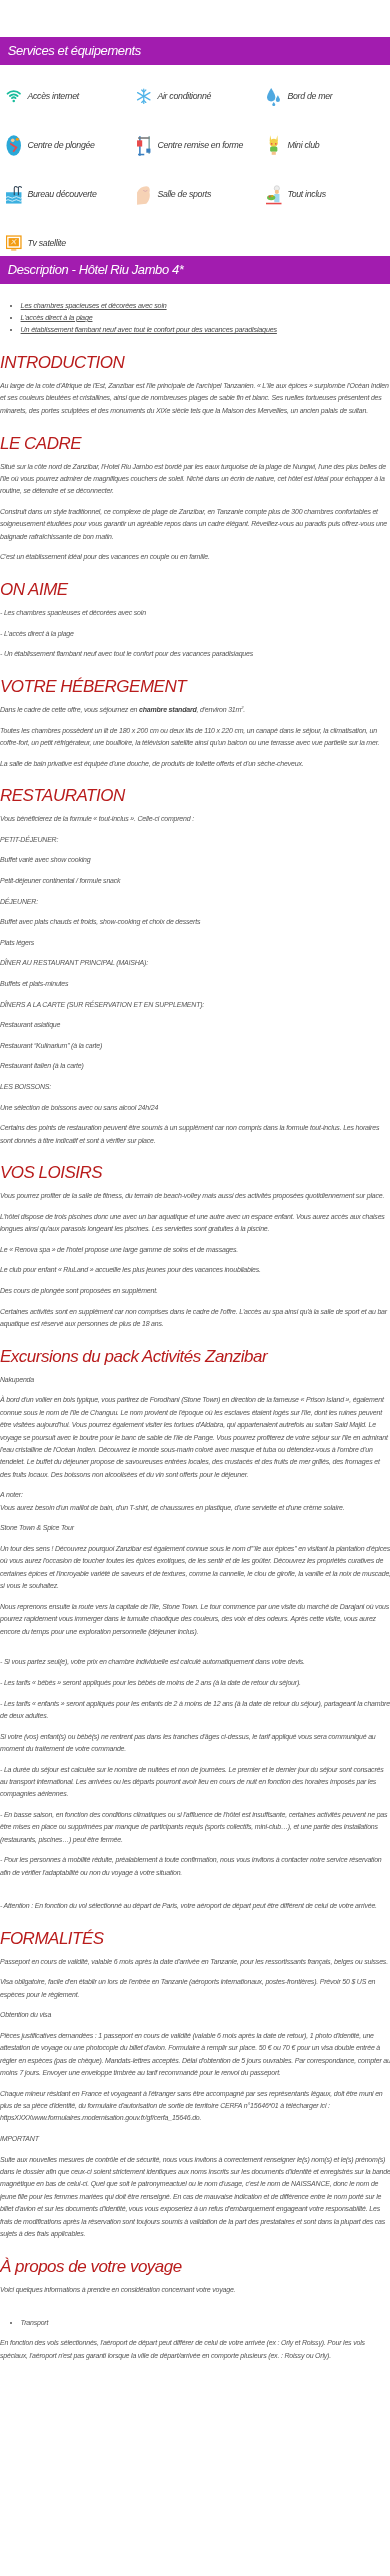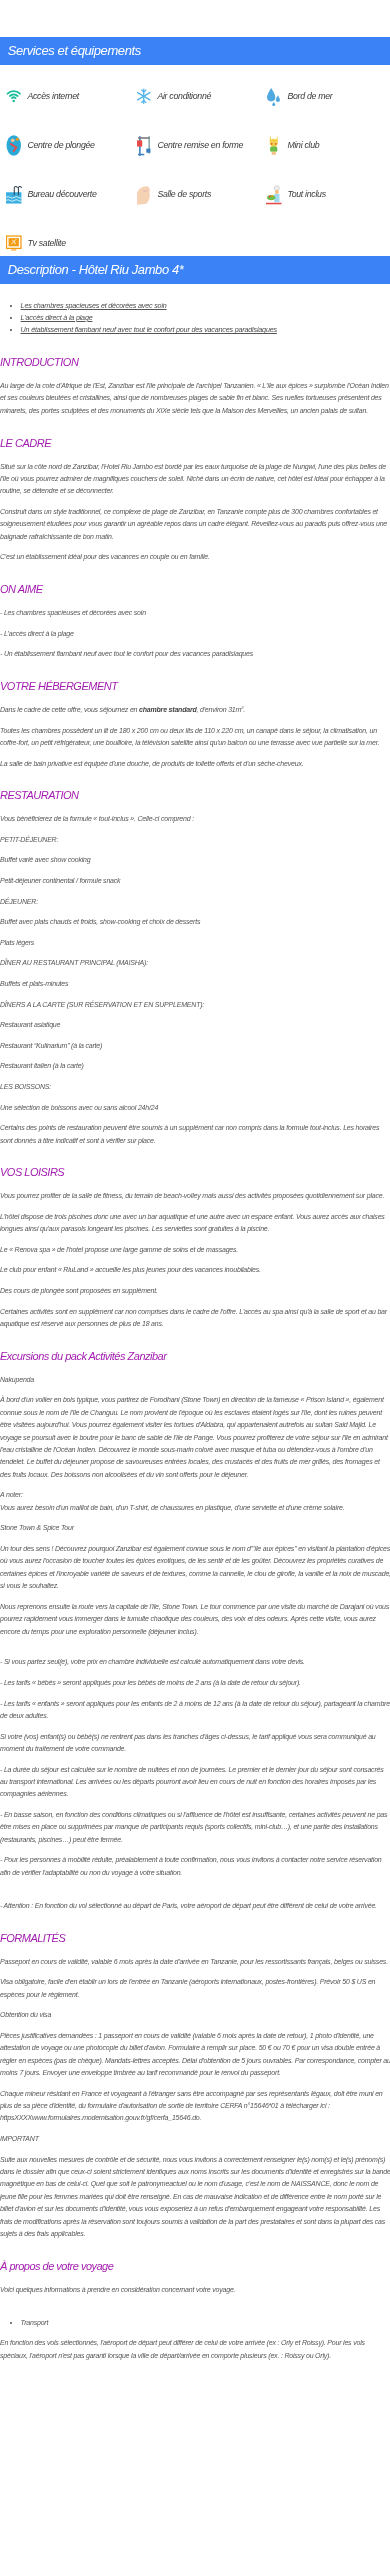--- a/index.html
+++ b/index.html
@@ -8,21 +8,21 @@
     width: 391px;
     font-family: "Liberation Sans", sans-serif;
     color: #555555;
     font-style: italic;
     font-size: 6.7px;
     line-height: 12.4px;
     letter-spacing: -0.2px;
   }
   .spacer-top { height: 37px; }
   .band {
-    background: #3b82f6;
+    background: #a21caf;
     color: #ffffff;
     height: 28px;
     display: flex;
     align-items: center;
     padding-left: 7.7px;
     font-size: 13px;
     font-style: italic;
     letter-spacing: -0.4px;
   }
   .services {
@@ -34,22 +34,22 @@
     align-content: start;
   }
   .svc { display: flex; align-items: center; height: 25px; }
   .svc .ic { width: 15.5px; height: 23px; display: flex; align-items: center; justify-content: center; margin-right: 5.7px; flex-shrink: 0; }
   .svc .lbl { font-size: 8.8px; color: #3a3a3a; letter-spacing: -0.3px; }
 
   .desc { padding: 0 0 0 0; }
   ul.highlights { padding: 15.5px 0 0 20.6px; margin-bottom: 18.5px; text-decoration: underline; }
   ul.highlights li { font-size: 7.2px; line-height: 12.4px; color: #4a4a4a; }
   h2.sec {
-    color: #a21caf;
-    font-size: 11px;
+    color: #b91c1c;
+    font-size: 17px;
     font-style: italic;
     letter-spacing: -0.5px;
     line-height: 15.5px;
     margin: 0 0 9.3px 0;
     font-weight: normal;
     text-transform: none;
   }
   p.t { margin-bottom: 8.2px; font-size: 7px; line-height: 12.4px; }
   .block { margin-bottom: 18.5px; }
   ul.bul { padding-left: 20.6px; margin: 0 0 8.2px 0; }

